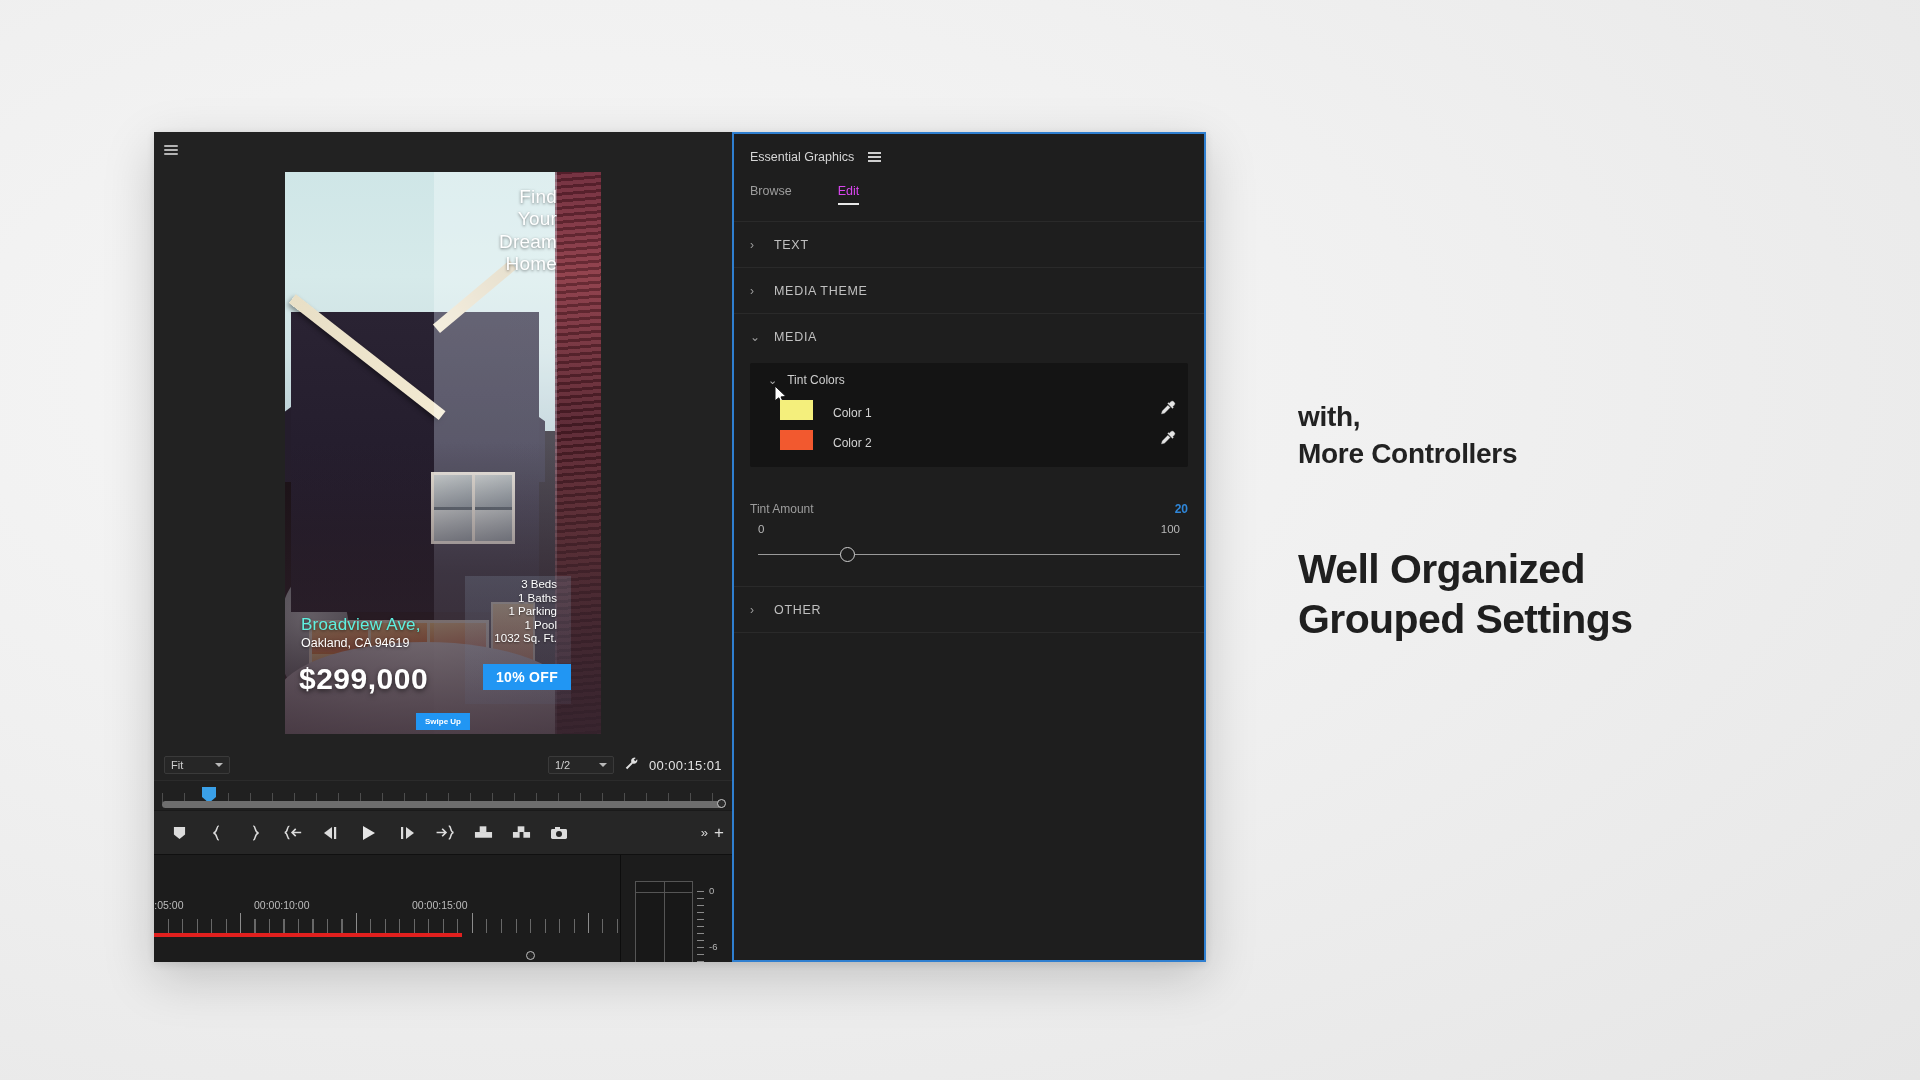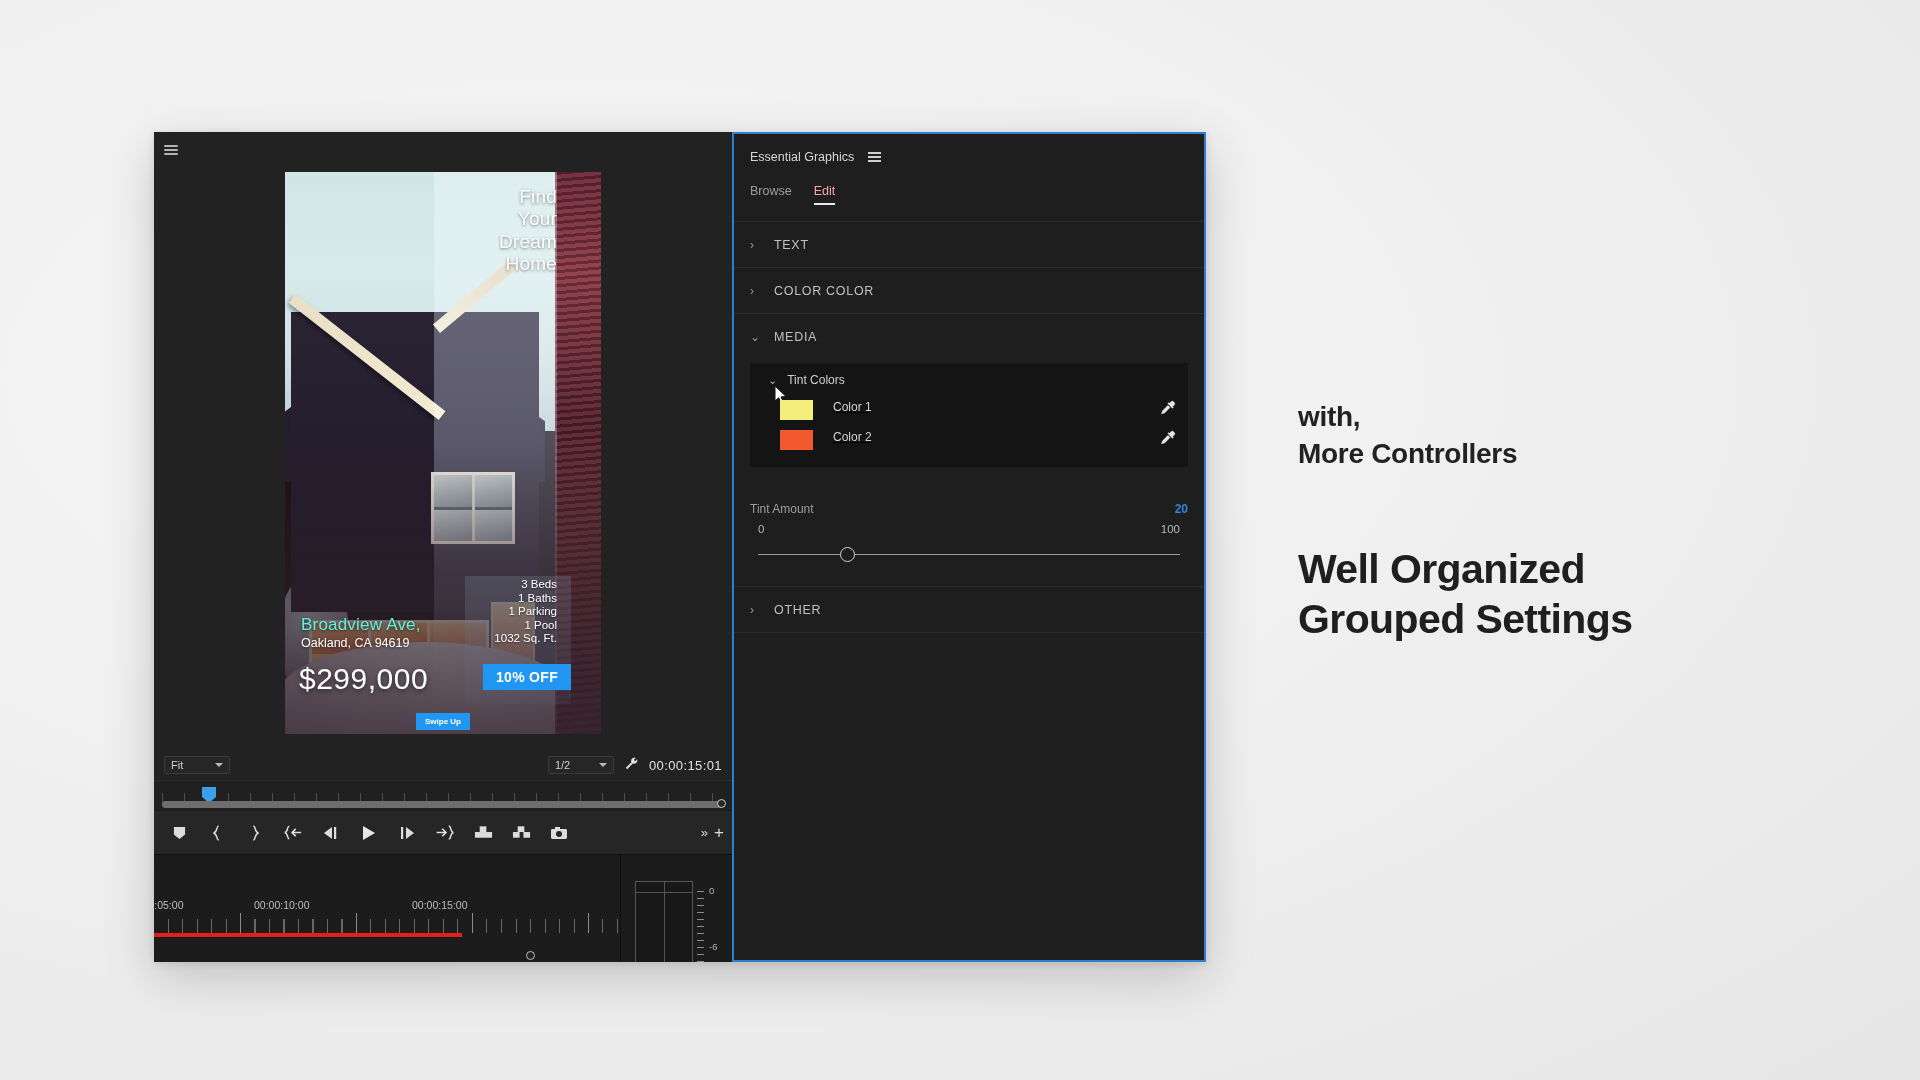--- a/index.html
+++ b/index.html
@@ -157,21 +157,21 @@
   .addr {
     position:absolute; left: 16px; bottom: 84px;
   }
   .addr .street {
     color:#60f0e0; font-size:17px; font-weight:normal; letter-spacing:.2px;
     text-shadow:0 1px 3px rgba(0,0,0,.55);
   }
   .addr .city { color:#ffffff; font-size:12.5px; margin-top:1px; text-shadow:0 1px 3px rgba(0,0,0,.55); }
   .price {
     position:absolute; left: 14px; bottom: 38px; color:#fff;
-    font-size: 30px; font-weight: normal; letter-spacing:.5px;
+    font-size: 30px; font-weight: bold; letter-spacing:.5px;
     text-shadow: 0 2px 5px rgba(0,0,0,.55);
     margin-top: 48px;
   }
   .badge-off {
     position:absolute; right: 30px; bottom: 44px;
     background:#2196f3; color:#fff; font-size:14px; font-weight:bold;
     padding: 5px 13px; letter-spacing:.3px;
   }
   .swipe-up {
     position:absolute; left: 50%; transform: translateX(-50%); bottom: 4px;
@@ -289,41 +289,41 @@
   }
   #eg-header .menu-lines { width:13px; cursor:pointer; }
   #eg-header .menu-lines span { display:block; height:1.5px; background:#cfcfcf; margin:2.5px 0; }
   #eg-tabs {
     height: 42px; display:flex; align-items:flex-start; gap:22px; padding: 4px 16px 0 16px;
     border-bottom: 1px solid #2a2a2a;
   }
   .eg-tab {
     color:#9e9e9e; font-size:12.5px; padding-bottom:5px; cursor:pointer;
   }
-  .eg-tab.active { color:#fca5a5; border-bottom:2px solid #e8e8e8; }
+  .eg-tab.active { color:#d946ef; border-bottom:2px solid #e8e8e8;margin-left:24px; }
 
   .sec {
     height: 46px; display:flex; align-items:center; gap:14px; padding: 0 16px;
     border-bottom: 1px solid #2a2a2a; color:#c0c0c0; font-size:12.5px;
     letter-spacing:.7px; cursor:pointer;
   }
   .sec .chev { color:#9b9b9b; font-size:12px; width:10px; display:inline-block; }
 
   #media-body { padding: 0; border-bottom: 1px solid #2a2a2a; }
 
   #tint-group {
     margin: 3px 16px 0 16px; background:#141414; border-radius:2px; padding: 6px 0 12px 0;
   }
   .tint-head {
     display:flex; align-items:center; gap:10px; padding: 4px 0 8px 18px;
     color:#cfcfcf; font-size:12px; cursor:pointer; position:relative;
   }
   .tint-head .chev { color:#b0b0b0; font-size:11px; }
   .color-row {
-    display:flex; align-items:flex-start; padding: 5px 12px 5px 30px; position:relative;text-decoration:underline;
+    display:flex; align-items:flex-end; padding: 5px 12px 5px 30px; position:relative;
   }
   .sw { width: 33px; height: 20px; }
   .color-label { color:#d4d4d4; font-size:12px; margin-left: 20px; }
   .eyedrop { position:absolute; right: 12px; top: 50%; transform: translateY(-50%); cursor:pointer; }
 
   #tint-amount { padding: 16px 16px 20px 16px; }
   .ta-row { display:flex; justify-content:space-between; align-items:baseline; }
   .ta-label { color:#9d9d9d; font-size:12px; }
   .ta-value { color:#2f86d8; font-size:12px; font-weight:bold;margin-top:19px; }
   .ta-minmax { display:flex; justify-content:space-between; margin-top: 7px; padding: 0 8px; }
@@ -576,21 +576,21 @@
       <div class="eg-tab active">Edit</div>
     </div>
 
     <div class="sec">
       <span class="chev">›</span>
       <span>TEXT</span>
     </div>
 
     <div class="sec">
       <span class="chev">›</span>
-      <span>COLOR COLOR</span>
+      <span>MEDIA THEME</span>
     </div>
 
     <div class="sec" style="border-bottom:none">
       <span class="chev">⌄</span>
       <span>MEDIA</span>
     </div>
 
     <div id="media-body">
 
       <div id="tint-group">

